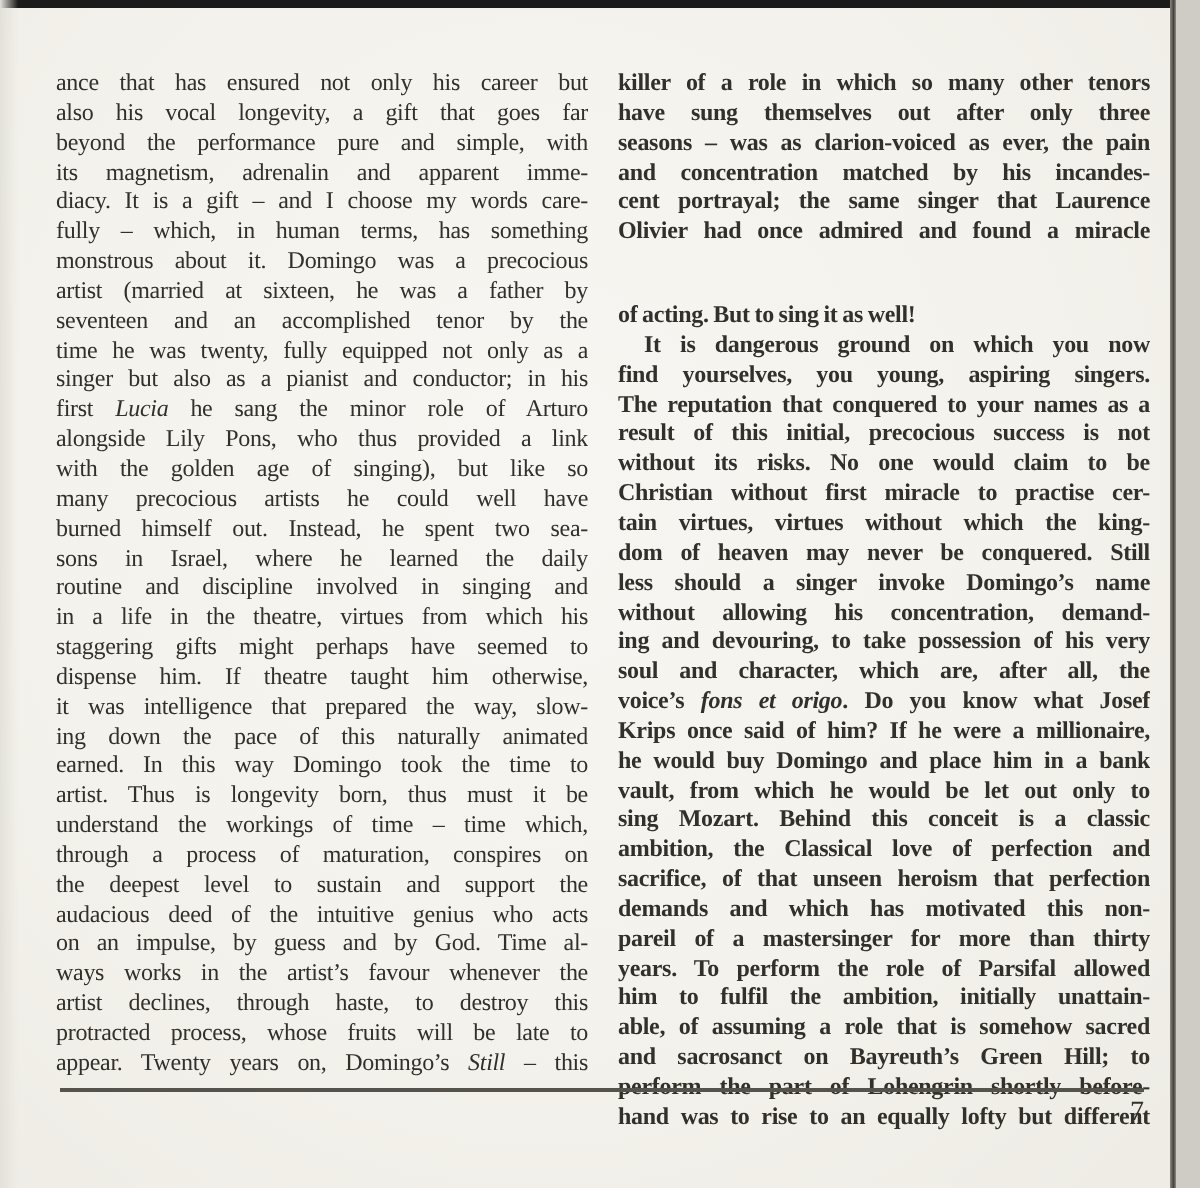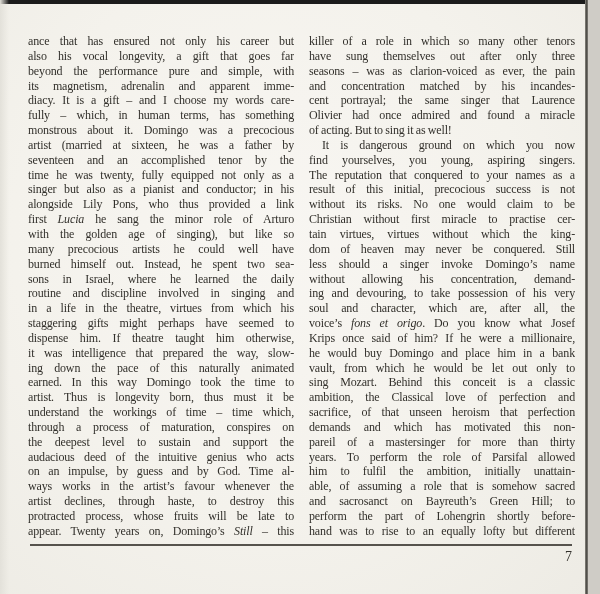--- a/index.html
+++ b/index.html
@@ -48,32 +48,32 @@
     background: linear-gradient(90deg, #8a8880 0%, var(--right_edge_line, #45433f) 60%, #8f8d86 100%);
   }
   .col {
     position: absolute;
     top: 34px;
     width: 266px;
     color: var(--ink, #32302b);
     font-size: 12px;
   }
   .col-left  { left: 28px; }
-  .col-right { left: 309px; }
+  .col-right { left: 309px; font-weight: bold; }
   .line {
     height: 14.85px;
     line-height: 14.85px;
     overflow: hidden;
     text-align: justify;
     text-align-last: justify;
     letter-spacing: -0.15px;
     word-spacing: -0.5px;
     white-space: normal;
   }
-  .line.no-justify { text-align-last: left; }
+  .line.no-justify { text-align-last: left; margin-top: 27px; }
   .line.indent { text-indent: 13px; }
   .line em { font-style: italic; }
   .footer-rule {
     position: absolute;
     top: 544px;
     left: 30px;
     width: 542px;
     height: 2px;
     background: var(--rule, #56534d);
   }
@@ -99,22 +99,22 @@
       <div class="line">also his vocal longevity, a gift that goes far</div>
       <div class="line">beyond the performance pure and simple, with</div>
       <div class="line">its magnetism, adrenalin and apparent imme-</div>
       <div class="line">diacy. It is a gift – and I choose my words care-</div>
       <div class="line">fully – which, in human terms, has something</div>
       <div class="line">monstrous about it. Domingo was a precocious</div>
       <div class="line">artist (married at sixteen, he was a father by</div>
       <div class="line">seventeen and an accomplished tenor by the</div>
       <div class="line">time he was twenty, fully equipped not only as a</div>
       <div class="line">singer but also as a pianist and conductor; in his</div>
+      <div class="line">first <em>Lucia</em> he sang the minor role of Arturo</div>
       <div class="line">alongside Lily Pons, who thus provided a link</div>
-      <div class="line">first <em>Lucia</em> he sang the minor role of Arturo</div>
       <div class="line">with the golden age of singing), but like so</div>
       <div class="line">many precocious artists he could well have</div>
       <div class="line">burned himself out. Instead, he spent two sea-</div>
       <div class="line">sons in Israel, where he learned the daily</div>
       <div class="line">routine and discipline involved in singing and</div>
       <div class="line">in a life in the theatre, virtues from which his</div>
       <div class="line">staggering gifts might perhaps have seemed to</div>
       <div class="line">dispense him. If theatre taught him otherwise,</div>
       <div class="line">it was intelligence that prepared the way, slow-</div>
       <div class="line">ing down the pace of this naturally animated</div>

